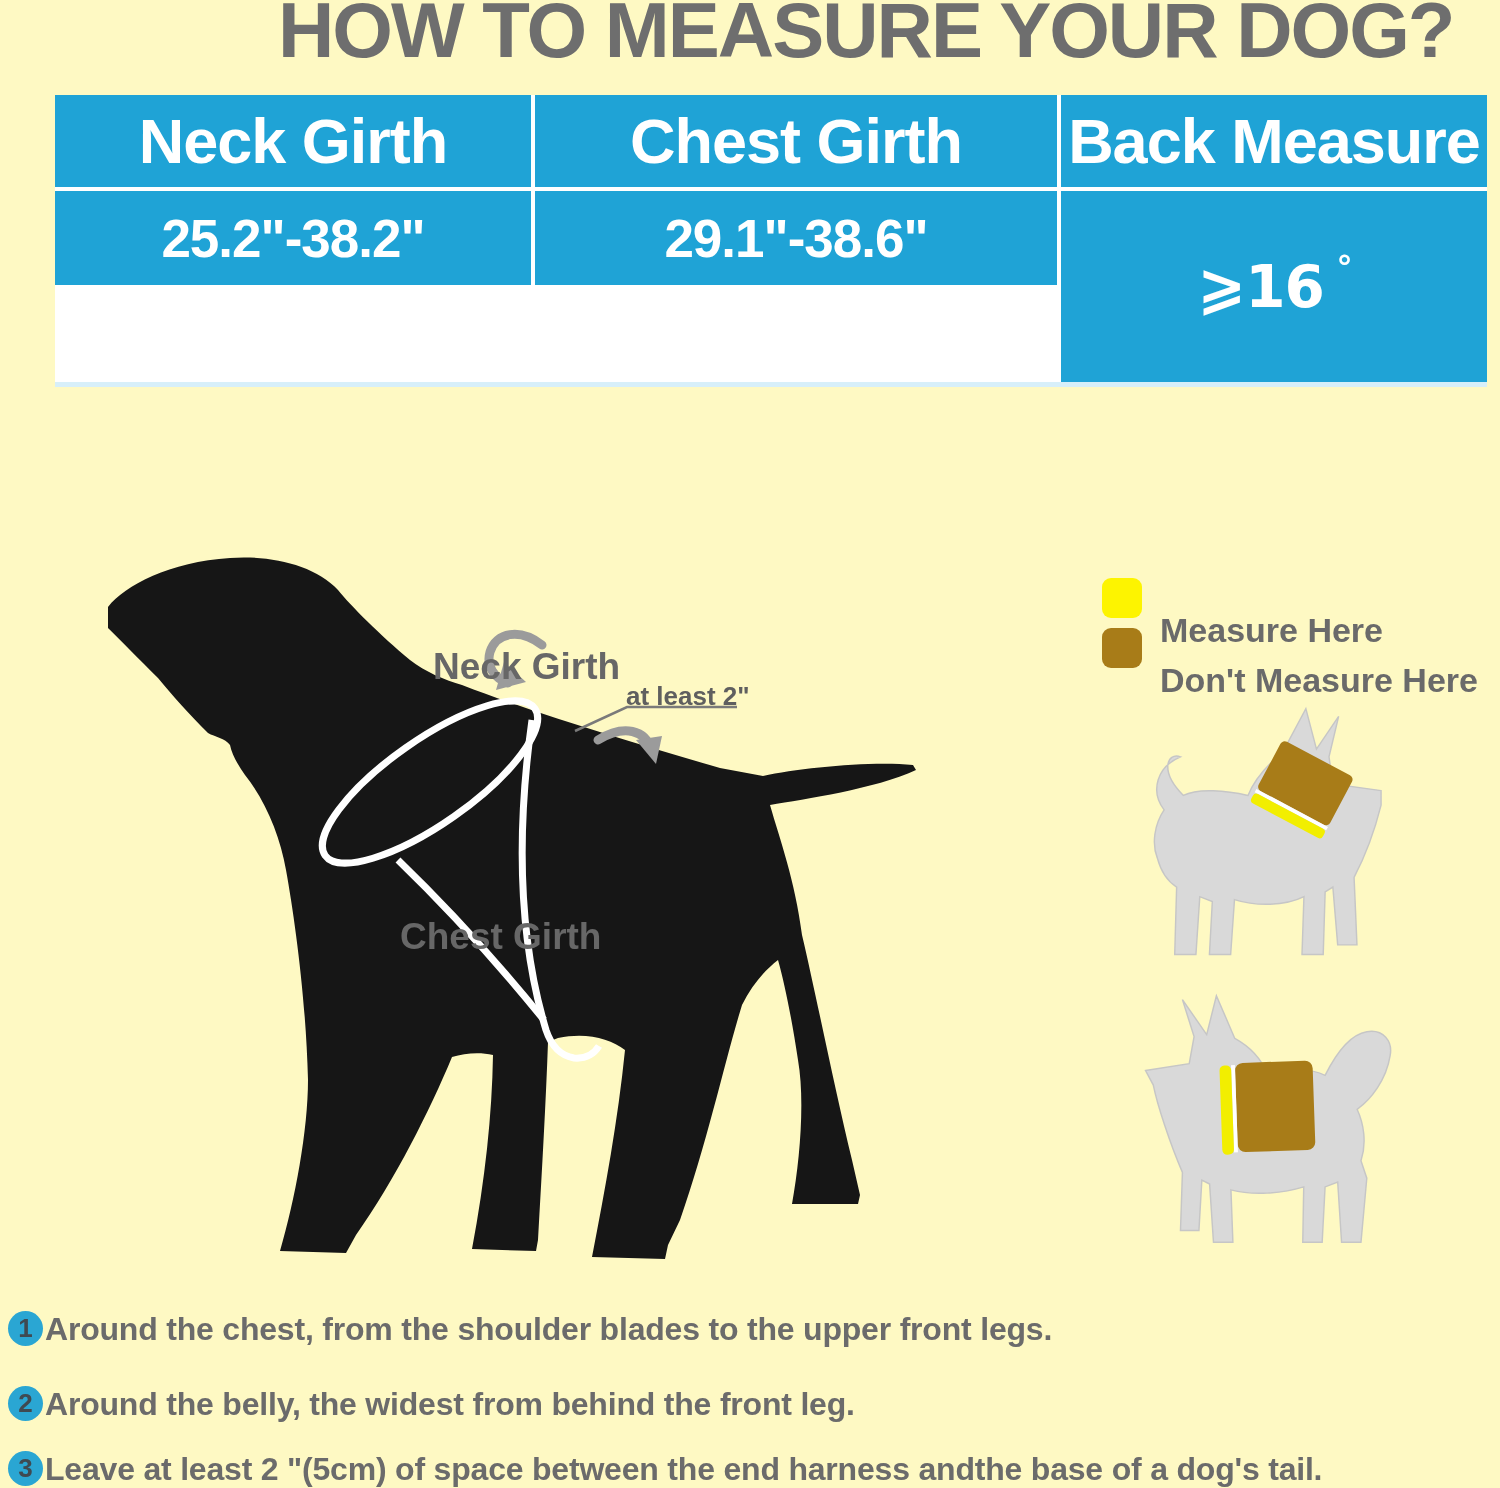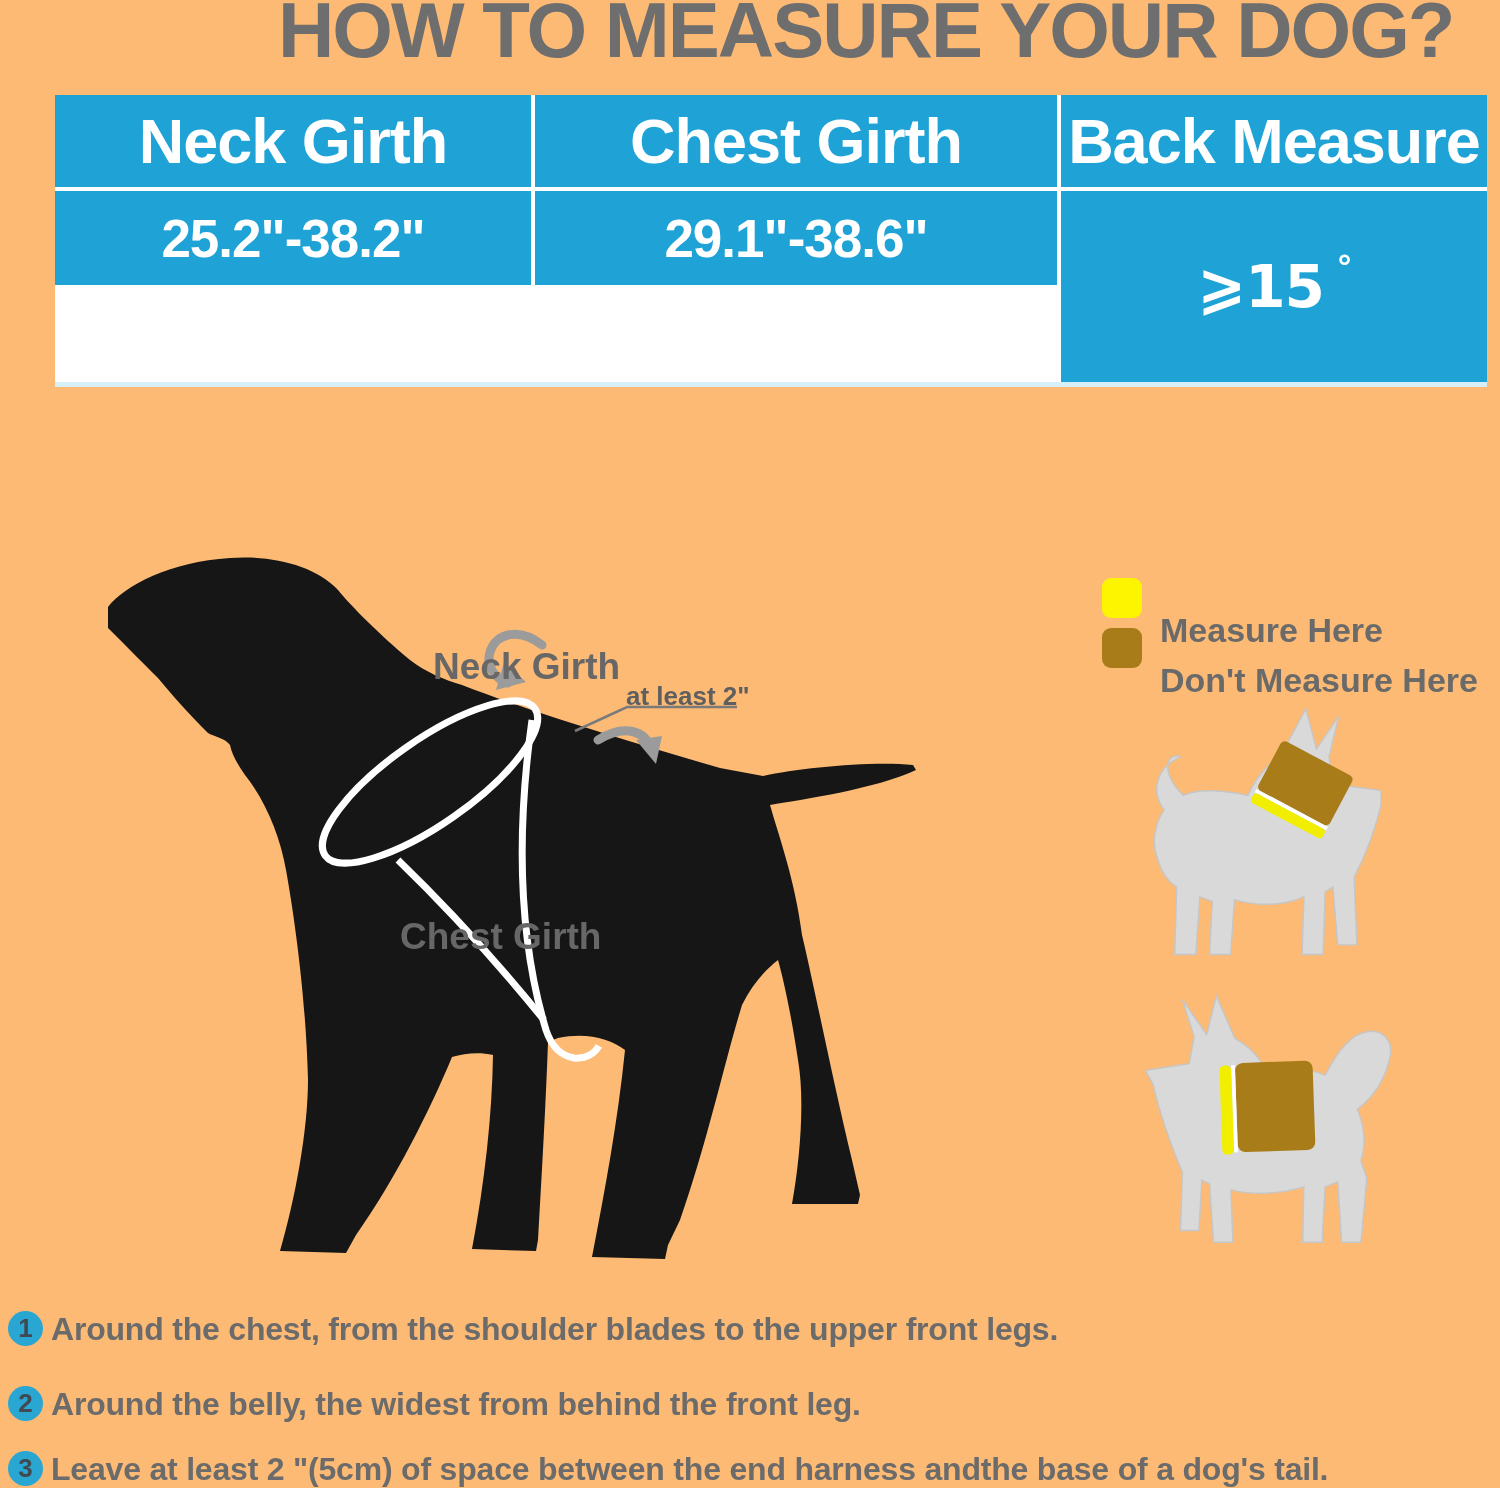--- a/index.html
+++ b/index.html
@@ -1,17 +1,17 @@
 <!DOCTYPE html>
 <html><head>
 <meta charset="utf-8">
 <style>
   html,body{margin:0;padding:0;background:#fff;}
   #canvas{
-    position:relative;width:1500px;height:1488px;background:#fdba74;overflow:hidden;
+    position:relative;width:1500px;height:1488px;background:#fef9c3;overflow:hidden;
     font-family:"Liberation Sans","DejaVu Sans",sans-serif;
   }
   
   .title{
     position:absolute;left:278px;top:-10px;width:1190px;
     font-size:78px;font-weight:bold;letter-spacing:-2px;line-height:80px;
     color:#6e6e6e;white-space:nowrap;
   }
   
   .size-table{
@@ -43,40 +43,40 @@
   
   .big-dog{position:absolute;left:80px;top:540px;width:860px;height:760px;}
   .small-dog-1{position:absolute;left:1140px;top:698px;width:270px;height:272px;}
   .small-dog-2{position:absolute;left:1112px;top:988px;width:300px;height:262px;}
   
   .instr{position:absolute;left:8px;display:flex;align-items:flex-start;white-space:nowrap;}
   .instr .num{
     flex:0 0 auto;width:35px;height:35px;border-radius:50%;background:#2aa6d3;
     color:#3f4a52;font-size:26px;font-weight:bold;text-align:center;line-height:35px;margin-top:1px;
   }
-  .instr .txt{font-size:32px;font-weight:bold;color:#6b6b6b;line-height:38px;margin-left:8px;letter-spacing:-0.2px;}
+  .instr .txt{font-size:32px;font-weight:bold;color:#6b6b6b;line-height:38px;margin-left:2px;letter-spacing:-0.2px;}
   .i1{top:1310px;}
   .i2{top:1385px;}
   .i3{top:1450px;}
 </style>
 </head>
 <body>
 
 <div id="canvas">
 
   <div class="title">HOW TO MEASURE YOUR DOG?</div>
 
   <div class="size-table">
     <div class="cell hdr">Neck Girth</div>
     <div class="cell hdr">Chest Girth</div>
     <div class="cell hdr">Back Measure</div>
 
 
     <div class="cell val merged">
-      <span class="geq">⩾15</span>
+      <span class="geq">⩾16</span>
         <span class="deg">°</span>
     </div>
 
     <div class="cell val">25.2"-38.2"</div>
     <div class="cell val">29.1"-38.6"</div>
   </div>
 
   <svg class="big-dog" viewBox="0 0 860 760" xmlns="http://www.w3.org/2000/svg">
 
     <path fill="#161616" d="

